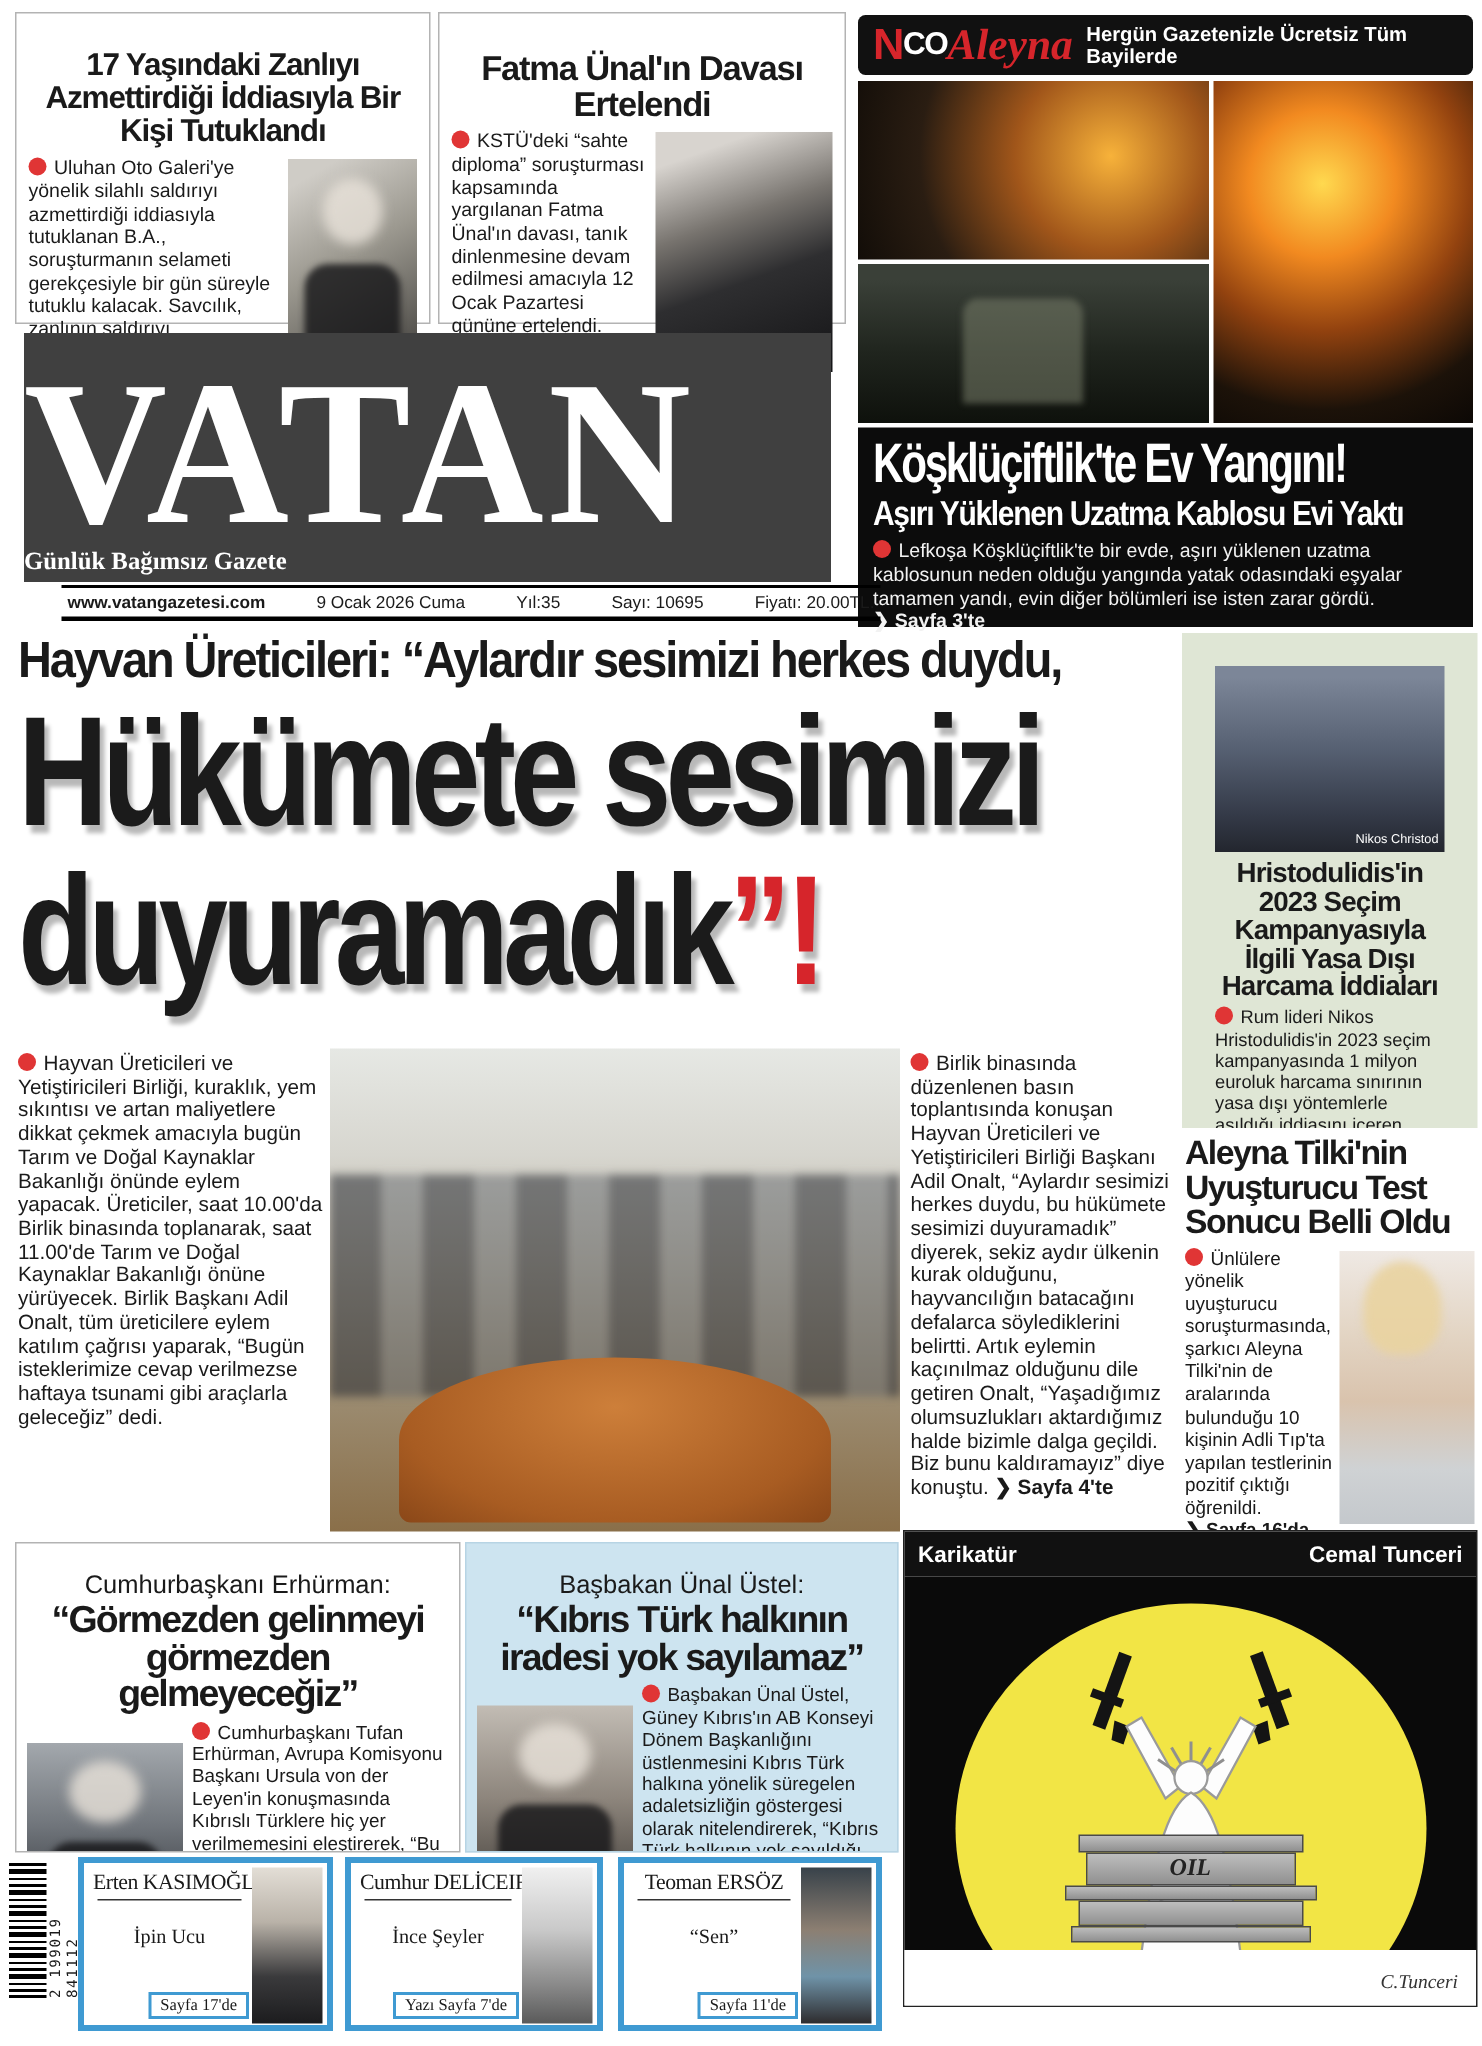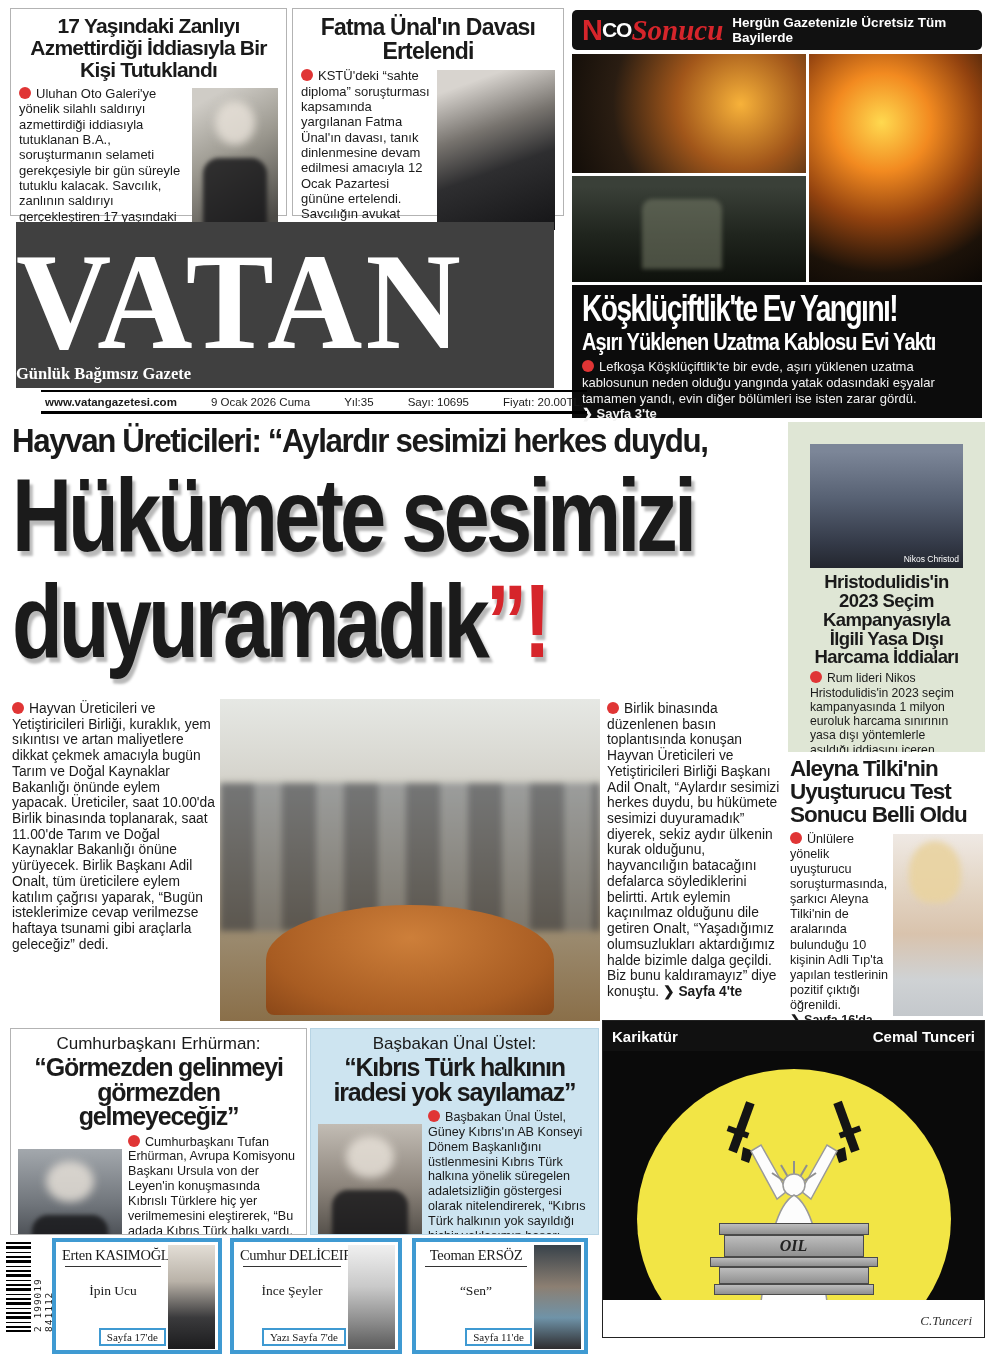--- a/index.html
+++ b/index.html
@@ -12,21 +12,21 @@
   .dot { display:inline-block; width:12px; height:12px; border-radius:50%;
          background:#e03535; margin-right:5px; vertical-align:-1px; }
   .pgref { font-weight:bold; white-space:nowrap; }
   .ph { position:relative; overflow:hidden; background:#999; }
   .ph-portrait::after { content:""; position:absolute; width:46%; height:30%;
         top:9%; left:27%; border-radius:50%; background:rgba(232,226,218,.8); filter:blur(4px); }
   .ph-portrait::before { content:""; position:absolute; width:74%; height:52%;
         bottom:0; left:13%; border-radius:16px 16px 0 0; background:rgba(20,20,22,.8); filter:blur(2px); }
 
   
-  .tbox { border:1px solid #b3b3b3; padding:6px 8px; background:#fff; }
+  .tbox { border:1px solid #b3b3b3; padding:24px 8px; background:#fff; }
   .tbox h2 { font-size:21px; line-height:1.05; text-align:center; letter-spacing:-0.8px;
              font-weight:900; margin-bottom:5px; }
   .tbox .body { font-size:13px; line-height:1.18; }
   .tl-photo { float:right; width:86px; height:146px; margin:2px 0 2px 5px; }
   .tm-photo { float:right; width:118px; height:160px; margin:2px 0 2px 5px;
               background:linear-gradient(160deg,#d8d4cf 12%,#77736e 38%,#2e2e30 60%,#141416); }
 
   
   .sport { background:#111; border-radius:5px; display:flex; align-items:center; padding:0 10px; }
   .sport .n  { color:#d6252b; font-size:29px; font-weight:900; letter-spacing:-1px; }
@@ -96,21 +96,21 @@
   .hristo .body { font-size:12.2px; line-height:1.17; }
   .aleyna { background:#fff; padding:2px 2px 0 2px; }
   .aleyna h3 { font-size:22.5px; font-weight:900; line-height:1.02; letter-spacing:-1px; margin-bottom:5px; }
   .aleyna .body { font-size:12.6px; line-height:1.2; }
   .aleyna .photo { float:right; width:90px; height:182px; margin:2px 0 0 4px;
         background:linear-gradient(180deg,#efe9e4 0%,#e3d5c4 30%,#d9c3ad 55%,#cfd2d4 80%,#c4c8cc); }
   .aleyna .photo::after { content:""; position:absolute; left:18%; top:4%; width:58%; height:34%;
         border-radius:50% 50% 40% 40%; background:rgba(233,211,160,.9); filter:blur(3px); }
 
   
-  .barticle { padding:5px 7px; }
+  .barticle { padding:18px 7px; }
   .barticle .kick { text-align:center; font-size:17px; margin-bottom:1px; }
   .barticle h3 { text-align:center; font-size:25px; font-weight:900; line-height:.98;
                  letter-spacing:-1.2px; margin-bottom:6px; }
   .barticle .body { font-size:12.6px; line-height:1.18; }
   .bphoto { float:left; width:104px; height:138px; margin:14px 6px 0 0; }
   .erh { border:1px solid #b3b3b3; background:#fff; }
   .ust { background:#cde4f0; border:1px solid #b7d4e4; }
 
   
   .cartoon { border:1px solid #222; background:#fff; }
@@ -166,21 +166,21 @@
     <div class="body">
       <span class="ph tm-photo"></span>
       <span class="dot"></span><span>KSTÜ'deki “sahte diploma” soruşturması kapsamında yargılanan Fatma Ünal'ın davası, tanık dinlenmesine devam edilmesi amacıyla 12 Ocak Pazartesi gününe ertelendi. Savcılığın avukat itirazı ise mahkemece reddedildi.</span>
       <span class="pgref">❯ Sayfa 3'te</span>
     </div>
   </div>
 
   <div class="abs sport" style="left:572px; top:10px; width:410px; height:40px;">
     <span class="n">N</span>
     <span class="co">CO</span>
-    <span class="sp">Sonucu</span>
+    <span class="sp">Aleyna</span>
     <span class="tag">Hergün Gazetenizle Ücretsiz Tüm Bayilerde</span>
   </div>
 
   <div class="abs firegrid" style="left:572px; top:54px; width:410px; height:228px;">
     <div class="ph f1"></div>
     <div class="ph f2"></div>
     <div class="ph f3"></div>
   </div>
 
   <div class="abs firebox" style="left:572px; top:285px; width:410px; height:133px;">

